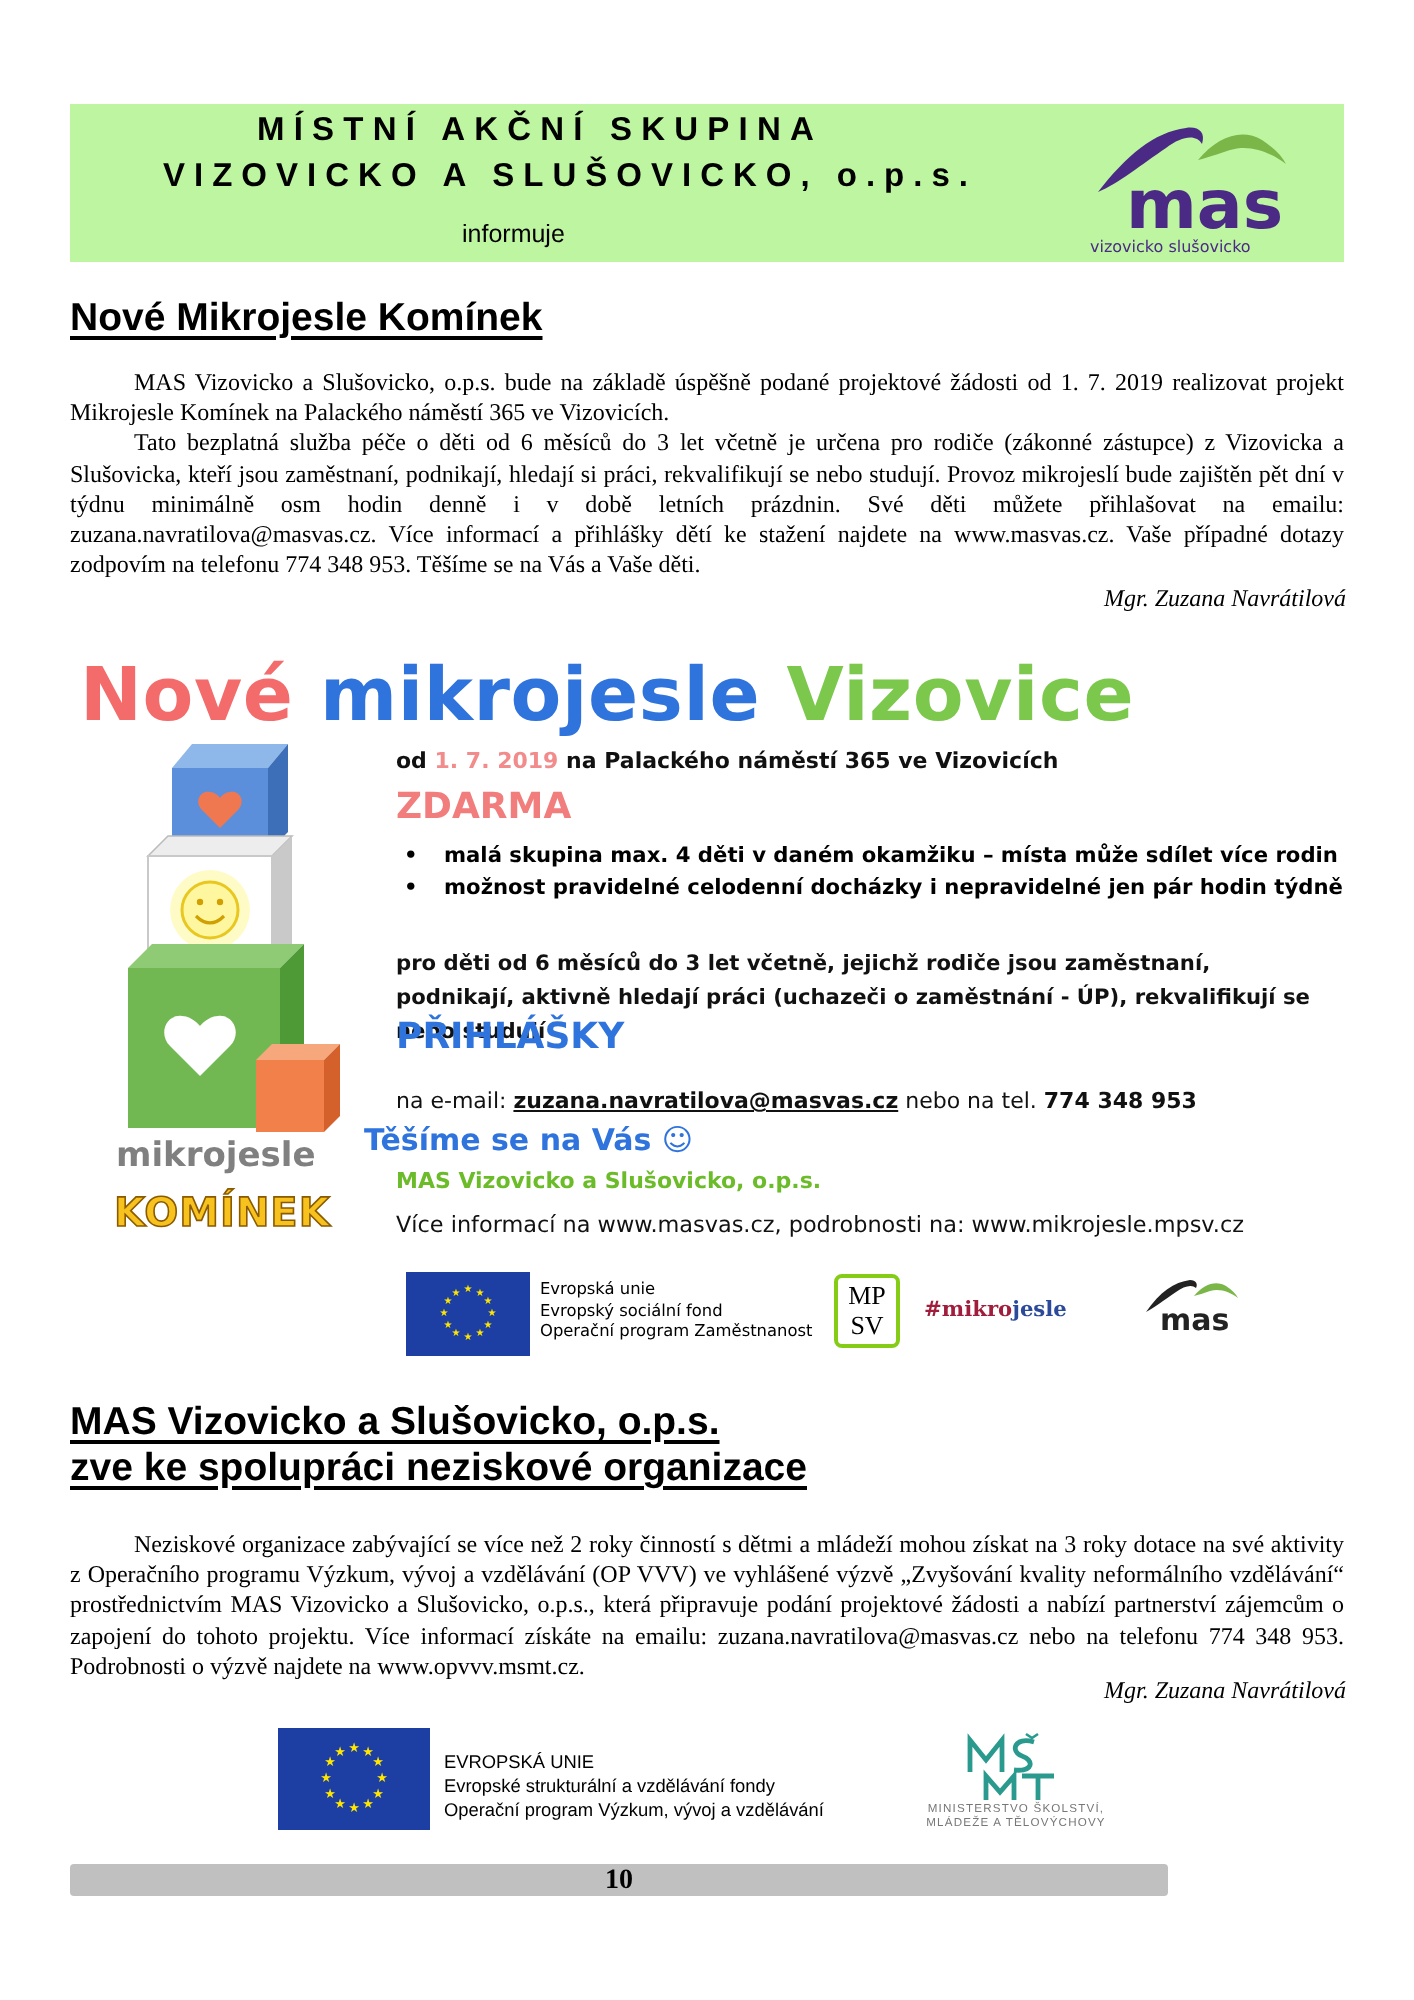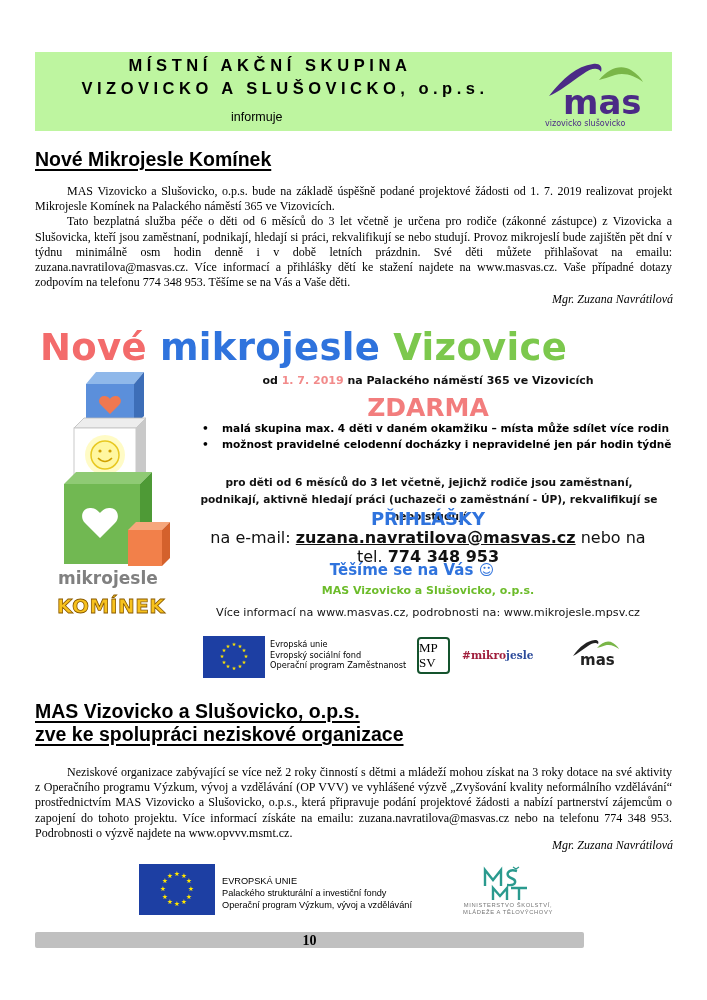--- a/index.html
+++ b/index.html
@@ -28,40 +28,40 @@
   
   #poster-title { left:40px; top:305px; width:640px; text-align:left; font-family:"DejaVu Sans", sans-serif; font-weight:bold; font-size:37px; letter-spacing:0.3px;margin-top:21px; }
   #poster-title .t1 { color:#f36b6b; }
   #poster-title .t2 { color:#2f73dd; }
   #poster-title .t3 { color:#7cc84d; }
 
   #cubes { left:40px; top:362px; width:140px; height:210px; }
   #logo-mikrojesle { left:58px; top:568px; font-family:"DejaVu Sans", sans-serif; font-size:17px; font-weight:bold; color:#808080; }
   #logo-kominek { left:57px; top:594px; font-family:"DejaVu Sans", sans-serif; font-size:20px; font-weight:bold; color:#f7c21d; -webkit-text-stroke:0.8px #8a5a00; letter-spacing:0.5px; }
 
-  .pc { font-family:"DejaVu Sans", sans-serif; font-weight:bold; font-size:11px; color:#111; text-align:center; }
+  .pc { font-family:"DejaVu Sans", sans-serif; font-weight:bold; font-size:11px; color:#111; text-align:left; }
   #p-date { left:198px; top:374px; width:460px; }
   #p-date .hl { color:#f28b8b; }
-  #p-zdarma { left:198px; top:393px; width:460px; color:#f27d7d; font-size:25px; }
+  #p-zdarma { left:198px; top:393px; width:460px; color:#f27d7d; font-size:18px; }
   #p-bullets { left:200px; top:420px; width:460px; margin:0; padding:0; list-style:none; text-align:left; }
   #p-bullets li { font-family:"DejaVu Sans", sans-serif; font-weight:bold; font-size:10.6px; line-height:16px; white-space:nowrap; }
   #p-bullets li::before { content:"•"; display:inline-block; width:22px; text-indent:2px; }
   #p-for { left:198px; top:474px; width:462px; font-size:10.6px; line-height:17px; }
   #p-prihlasky { left:198px; top:508px; width:460px; color:#2f73dd; font-size:18px; }
-  #p-contact { left:198px; top:528px; width:460px; font-weight:normal; font-size:16px; }
+  #p-contact { left:198px; top:544px; width:460px; font-weight:normal; font-size:11px; }
   #p-contact .em { font-weight:bold; text-decoration:underline; }
   #p-contact .tel { font-weight:bold; }
   #p-tesime { left:182px; top:561px; width:460px; color:#2f73dd; font-size:15px; }
   #p-mas { left:198px; top:584px; width:460px; color:#6cbc2a; font-size:11px; }
   #p-info { left:198px; top:606px; width:460px; font-weight:normal; font-size:11.2px; }
 
   
   #eu-flag-1 { left:203px; top:636px; width:62px; height:42px; background:#1d3fa3; }
   #eu-text-1 { left:270px; top:639px; font-family:"DejaVu Sans", sans-serif; font-size:8.2px; line-height:10.6px; }
-  #mpsv-logo { left:417px; top:637px; width:33px; height:37px; border:2px solid #14532d; border-radius:4px; background:#fff; font-family:"Liberation Serif", serif; font-size:13px; line-height:15px; box-sizing:border-box; padding-top:1px; }
+  #mpsv-logo { left:417px; top:637px; width:33px; height:37px; border:2px solid #84cc16; border-radius:4px; background:#fff; font-family:"Liberation Serif", serif; font-size:13px; line-height:15px; text-align:center; box-sizing:border-box; padding-top:1px; }
   #hash-logo { left:462px; top:649px; font-family:"DejaVu Serif", serif; font-weight:bold; font-size:10.6px; color:#a01e3c; }
   #hash-logo .j { color:#2b4a9a; }
   #mas-logo-small { left:570px; top:636px; width:55px; height:36px; }
 
   
   #eu-flag-2 { left:139px; top:864px; width:76px; height:51px; background:#1d3fa3; }
   #eu-text-2 { left:222px; top:875px; font-family:"Liberation Sans", sans-serif; font-size:9.2px; line-height:12px; }
   #msmt-logo { left:445px; top:866px; width:125px; height:50px; }
   #msmt-text { left:446px; top:902px; width:124px; text-align:center; font-family:"Liberation Sans", sans-serif; font-size:5.8px; line-height:6.5px; color:#777; letter-spacing:0.6px; }
 
@@ -191,21 +191,21 @@
       <text x="38" y="42">★</text>
       <text x="31" y="40">★</text>
     <text x="26" y="35">★</text>
       <text x="24" y="27">★</text>
       <text x="26" y="19">★</text>
       <text x="31" y="14">★</text>
   </g>
 </svg>
 <div id="eu-text-2" class="abs">
   <div>EVROPSKÁ UNIE</div>
-  <div>Palackého strukturální a investiční fondy</div>
+  <div>Evropské strukturální a vzdělávání fondy</div>
   <div>Operační program Výzkum, vývoj a vzdělávání</div>
 </div>
 <svg id="msmt-logo" class="abs" viewBox="0 0 125 50">
   <g fill="none" stroke="#2a9a8e" stroke-width="2.4">
     <path d="M40 20 L40 4 L48 14 L56 4 L56 20"></path>
     <path d="M72 5 C62 2 60 10 66 12 C72 14 72 20 62 19"></path>
     <path d="M68 1 L71 3 L74 1" stroke-width="1.3"></path>
     <path d="M48 34 L48 22 L55 30 L62 22 L62 34"></path>
     <path d="M66 22 L82 22 M74 22 L74 34"></path>
   </g>

